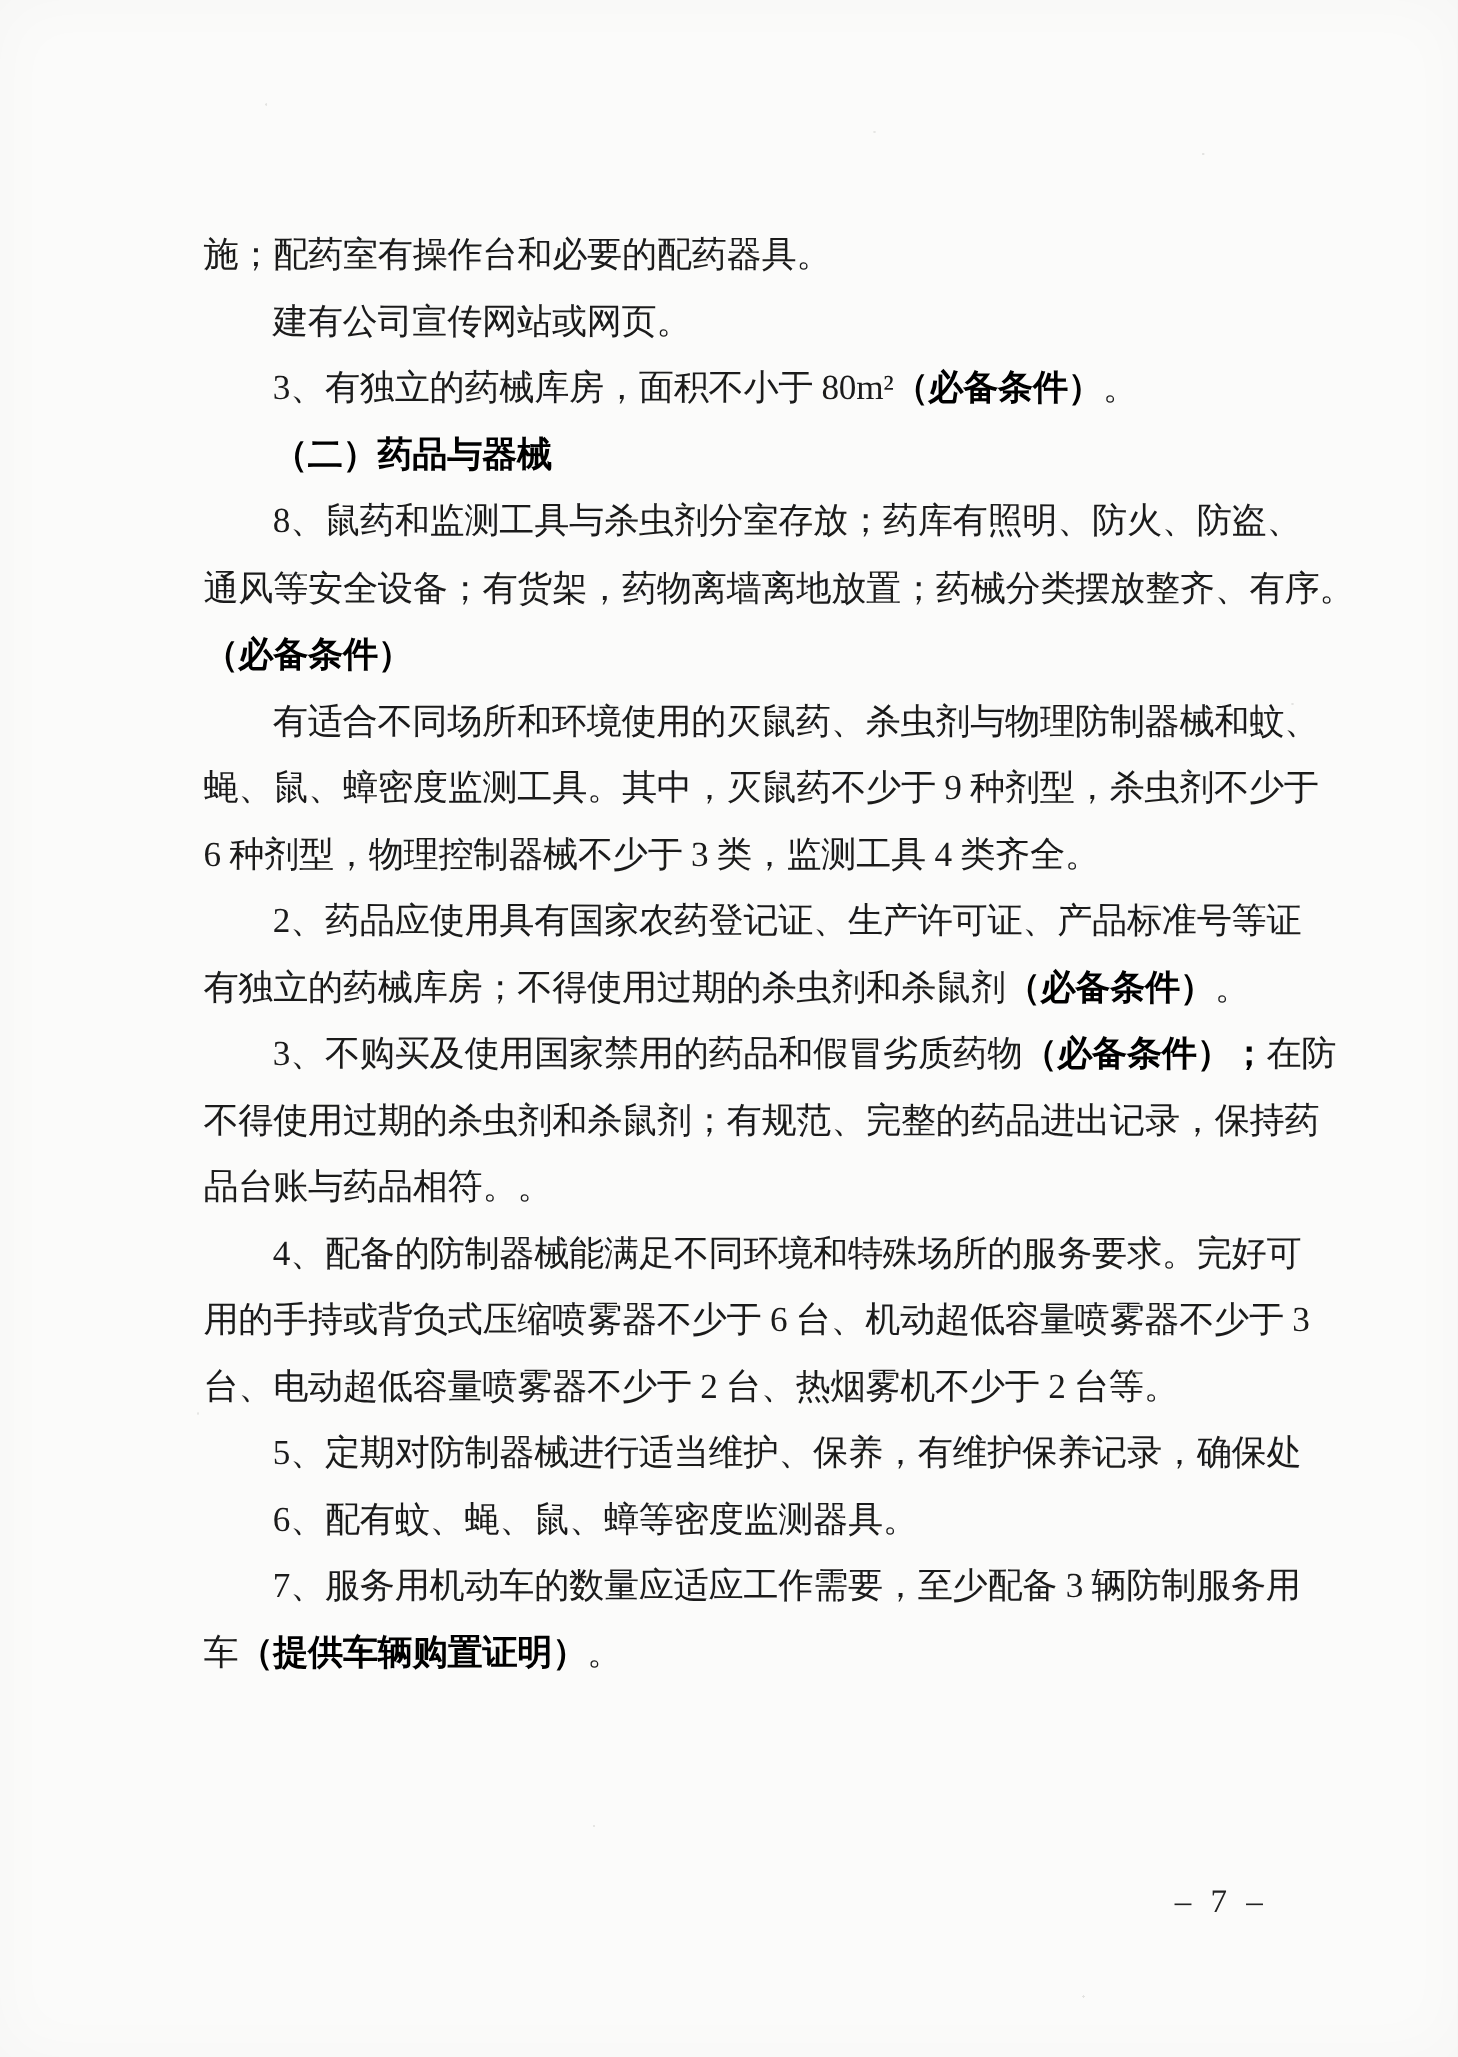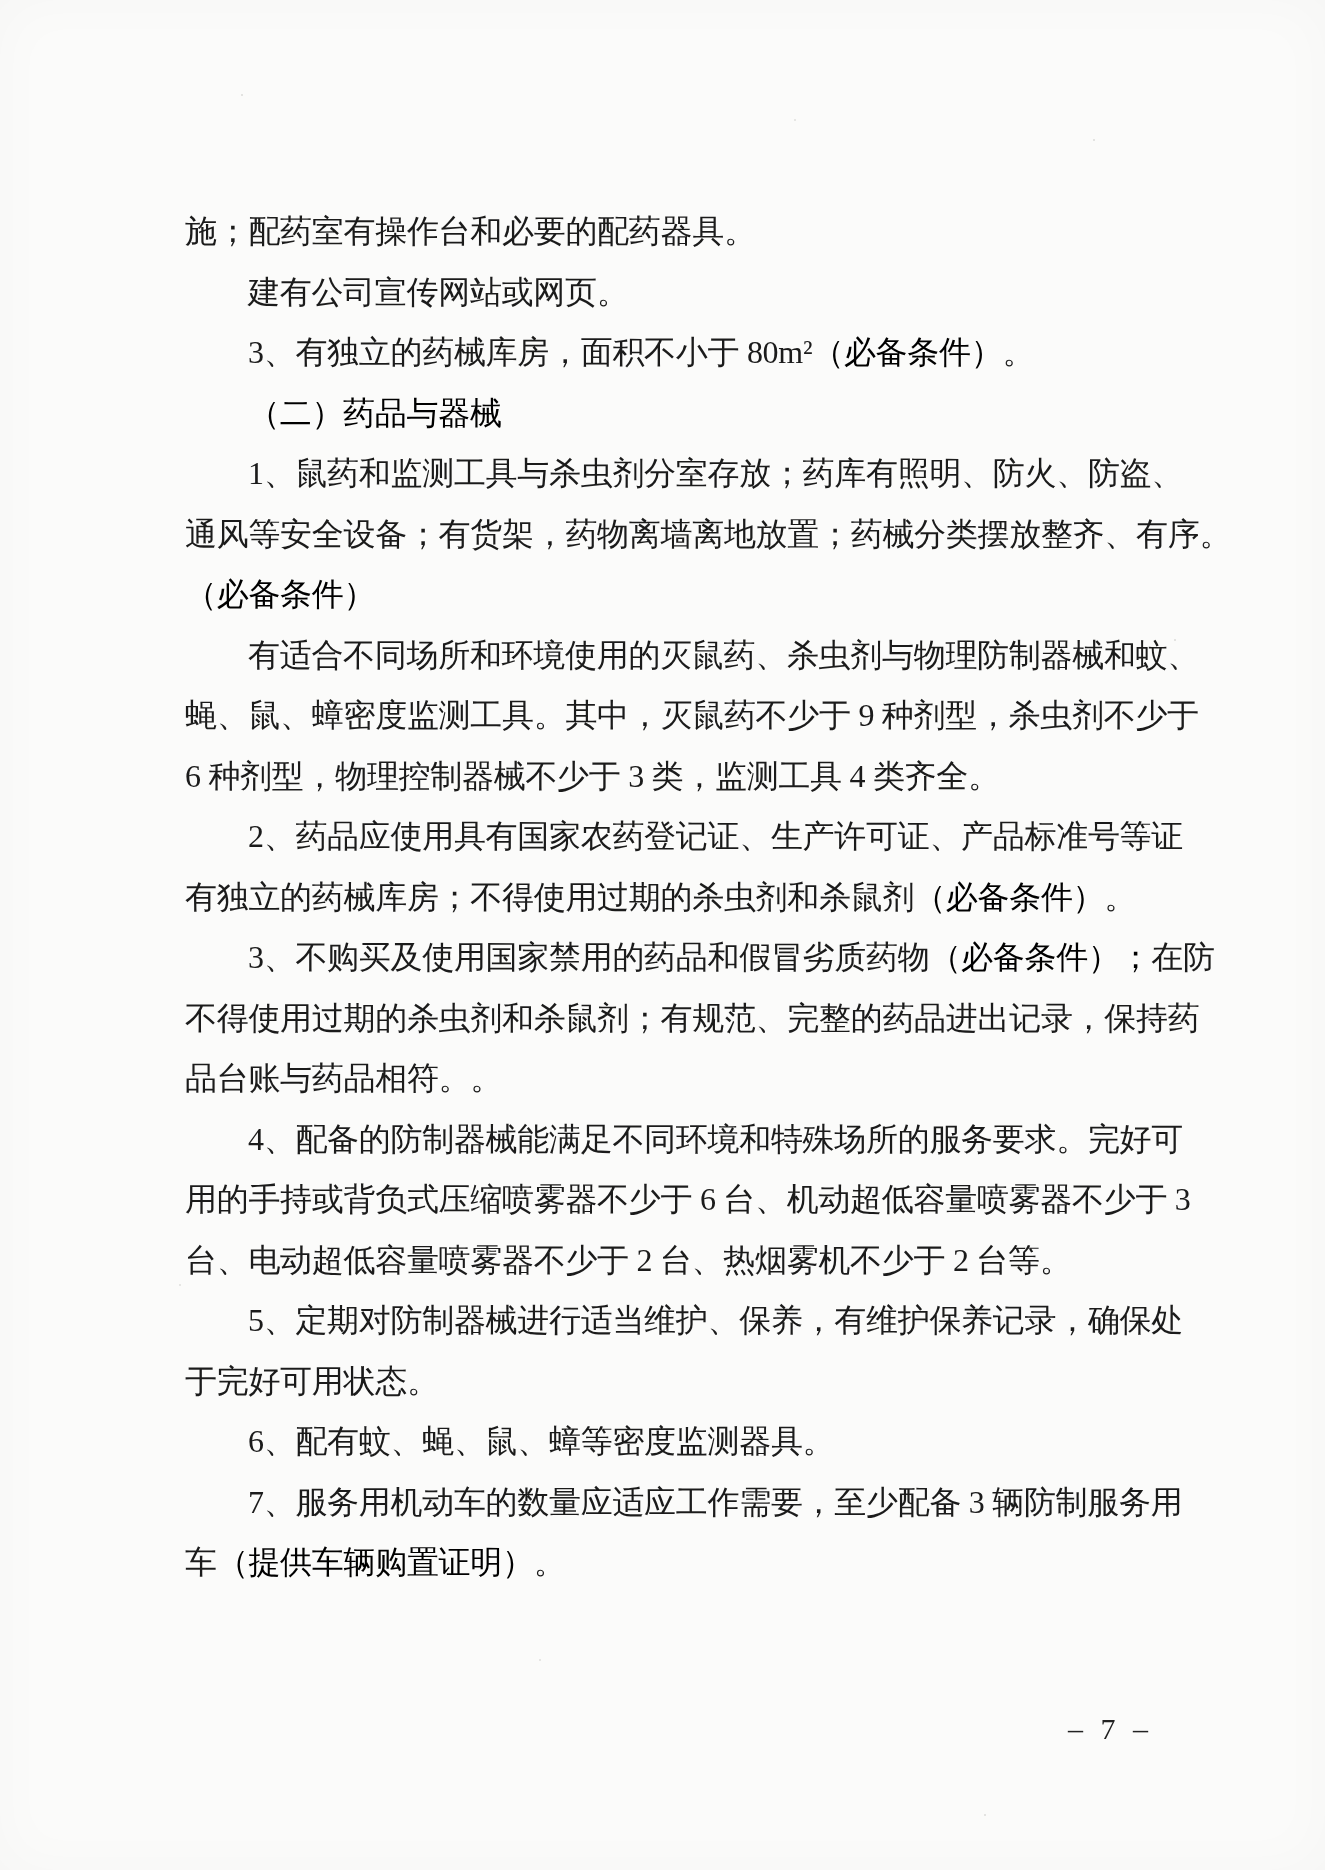--- a/index.html
+++ b/index.html
@@ -35,53 +35,52 @@
   .line{
     height:60.5px;
     line-height:60.5px;
     font-size:32px;
     letter-spacing:-0.3px;
     white-space:nowrap;
     color:#1b1b1b;
   }
   .line.indent{padding-left:63px;}
   .seg{font-weight:normal;}
-  .seg.bold{font-weight:normal;color:#000;}
+  .seg.bold{font-weight:bold;color:#000;}
   .page-number{
     position:absolute;
     left:1068px;
     top:1712px;
     font-size:30px;
     letter-spacing:5px;
     color:#222;
   }
 </style>
 </head>
 <body>
 
 <div class="page">
   <div class="doc" id="doc-body">
       <div class="line"><span class="seg">施；配药室有操作台和必要的配药器具。</span></div>
       <div class="line indent"><span class="seg">建有公司宣传网站或网页。</span></div>
       <div class="line indent"><span class="seg">3、有独立的药械库房，面积不小于 80m²</span><span class="seg bold">（必备条件）</span><span class="seg">。</span></div>
       <div class="line indent"><span class="seg bold">（二）药品与器械</span></div>
-      <div class="line indent"><span class="seg">1、鼠药和监测工具与杀虫剂分室存放；药库有照明、防火、防盗、</span></div>
+      <div class="line indent"><span class="seg">8、鼠药和监测工具与杀虫剂分室存放；药库有照明、防火、防盗、</span></div>
       <div class="line"><span class="seg">通风等安全设备；有货架，药物离墙离地放置；药械分类摆放整齐、有序。</span></div>
       <div class="line"><span class="seg bold">（必备条件）</span></div>
       <div class="line indent"><span class="seg">有适合不同场所和环境使用的灭鼠药、杀虫剂与物理防制器械和蚊、</span></div>
       <div class="line"><span class="seg">蝇、鼠、蟑密度监测工具。其中，灭鼠药不少于 9 种剂型，杀虫剂不少于</span></div>
       <div class="line"><span class="seg">6 种剂型，物理控制器械不少于 3 类，监测工具 4 类齐全。</span></div>
       <div class="line indent"><span class="seg">2、药品应使用具有国家农药登记证、生产许可证、产品标准号等证</span></div>
       <div class="line"><span class="seg">有独立的药械库房；不得使用过期的杀虫剂和杀鼠剂</span><span class="seg bold">（必备条件）</span><span class="seg">。</span></div>
       <div class="line indent"><span class="seg">3、不购买及使用国家禁用的药品和假冒劣质药物</span><span class="seg bold">（必备条件）；</span><span class="seg">在防</span></div>
       <div class="line"><span class="seg">不得使用过期的杀虫剂和杀鼠剂；有规范、完整的药品进出记录，保持药</span></div>
       <div class="line"><span class="seg">品台账与药品相符。。</span></div>
       <div class="line indent"><span class="seg">4、配备的防制器械能满足不同环境和特殊场所的服务要求。完好可</span></div>
       <div class="line"><span class="seg">用的手持或背负式压缩喷雾器不少于 6 台、机动超低容量喷雾器不少于 3</span></div>
       <div class="line"><span class="seg">台、电动超低容量喷雾器不少于 2 台、热烟雾机不少于 2 台等。</span></div>
       <div class="line indent"><span class="seg">5、定期对防制器械进行适当维护、保养，有维护保养记录，确保处</span></div>
-      <div class="line"><span class="seg">于完好可用状态。</span></div>
       <div class="line indent"><span class="seg">6、配有蚊、蝇、鼠、蟑等密度监测器具。</span></div>
       <div class="line indent"><span class="seg">7、服务用机动车的数量应适应工作需要，至少配备 3 辆防制服务用</span></div>
       <div class="line"><span class="seg">车</span><span class="seg bold">（提供车辆购置证明）</span><span class="seg">。</span></div>
     </div>
   <div class="page-number">– 7 –</div>
 </div>
 
 </body></html>

